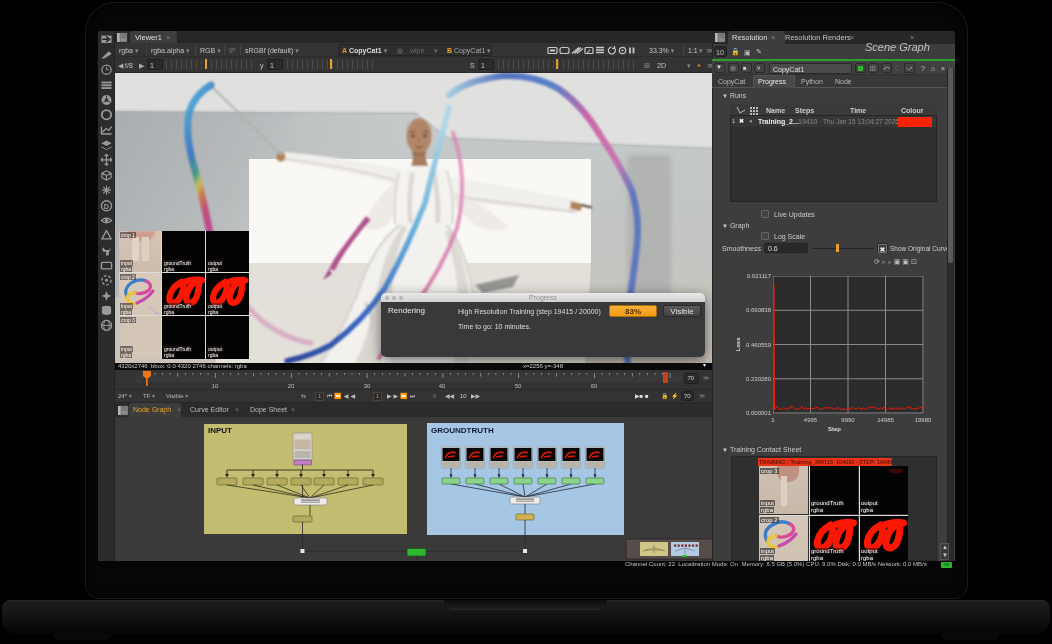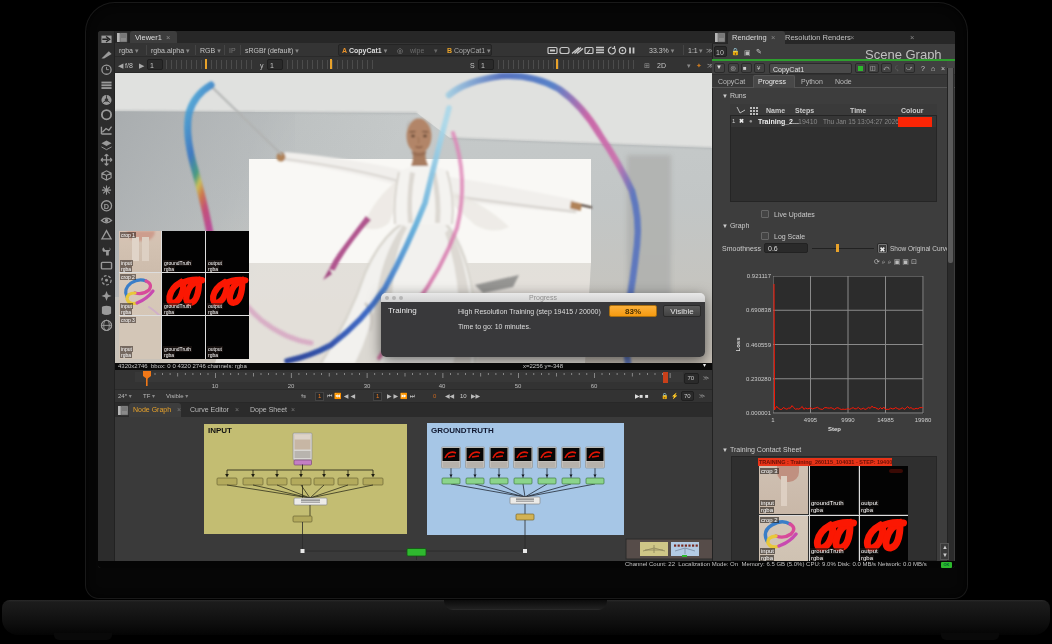--- a/index.html
+++ b/index.html
@@ -335,21 +335,21 @@
         <div style="position:absolute;color:#fff;font-size:5px;line-height:6px;background:rgba(40,30,25,0.55);padding:0 1px;left:88px;top:121px;">rgba</div>
   </div>
 
   <div class="a" style="left:283px;top:262px;width:324px;height:64px;border-radius:5px;box-shadow:0 4px 14px rgba(0,0,0,0.55);overflow:hidden;">
     <div class="a" style="left:0;top:0;width:324px;height:9px;background:linear-gradient(#e8e8e8,#d2d2d2);"></div>
     <div class="a" style="left:4px;top:2.5px;width:4px;height:4px;border-radius:50%;background:#b5b5b5;"></div>
     <div class="a" style="left:11px;top:2.5px;width:4px;height:4px;border-radius:50%;background:#b5b5b5;"></div>
     <div class="a" style="left:18px;top:2.5px;width:4px;height:4px;border-radius:50%;background:#b5b5b5;"></div>
     <div class="a" style="left:0;top:0;width:324px;height:9px;text-align:center;color:#8f8f8f;font-size:7px;line-height:9px;">Progress</div>
     <div class="a" style="left:0;top:9px;width:324px;height:55px;background:#39393b;"></div>
-    <div class="t" style="left:7px;top:13px;color:#e8e8e8;">Training</div>
+    <div class="t" style="left:7px;top:13px;color:#e8e8e8;">Rendering</div>
     <div class="t7" style="left:77px;top:14px;color:#ddd;">High Resolution Training (step 19415 / 20000)</div>
     <div class="t7" style="left:77px;top:29px;color:#ddd;">Time to go: 10 minutes.</div>
     <div class="a" style="left:228px;top:11.5px;width:48px;height:12px;background:linear-gradient(#fbb03b,#f59a10);border:1px solid #a86e10;border-radius:2px;text-align:center;color:#4a3000;font-size:8px;font-weight:bold;line-height:12px;">83%</div>
     <div class="a" style="left:282px;top:11.5px;width:38px;height:12px;background:linear-gradient(#5a5a5a,#424242);border:1px solid #2a2a2a;border-radius:2px;text-align:center;color:#e0e0e0;font-size:8px;line-height:12px;">Visible</div>
   </div>
 
   <div class="a" style="left:17px;top:332px;width:597px;height:7px;background:#0a0a0a;"></div>
   <div class="t6" style="left:20px;top:332px;color:#c8c8c8;">4320x2746&nbsp;&nbsp;bbox: 0 0 4320 2746 channels: rgba</div>
   <div class="t6" style="left:425px;top:332px;color:#c8c8c8;">x=2256 y=-348</div>
   <div class="t6" style="left:605px;top:331px;color:#eee;">▾</div>
@@ -625,25 +625,25 @@
 
   <div class="a" style="left:614px;top:0;width:243px;height:530px;background:#3d3d3d;border-left:1px solid #222;"></div>
   <div class="a" style="left:614px;top:0;width:243px;height:13px;background:#272727;"></div>
   <svg class="a" style="left:616px;top:1px" width="12" height="11" xmlns="http://www.w3.org/2000/svg">
         <rect x="1" y="1" width="7" height="9" fill="#b5b5b5"></rect>
         <rect x="4" y="1" width="7" height="9" fill="#8a8a8a" stroke="#555" stroke-width="0.5"></rect>
         <rect x="5" y="2.5" width="5" height="1" fill="#666"></rect>
         <rect x="5" y="4.5" width="5" height="1" fill="#666"></rect>
       </svg>
   <div class="a" style="left:630px;top:0;width:57px;height:13px;background:#3d3d3d;border-radius:3px 3px 0 0;"></div>
-  <div style="position:absolute;left:634px;top:2px;color:#ddd;font-size:7.5px;white-space:nowrap;">Rendering</div>
+  <div style="position:absolute;left:634px;top:2px;color:#ddd;font-size:7.5px;white-space:nowrap;">Resolution</div>
   <div style="position:absolute;left:673px;top:2px;color:#888;font-size:7.5px;">×</div>
   <div style="position:absolute;left:687px;top:2px;color:#c0c0c0;font-size:7.5px;white-space:nowrap;">Resolution Renders</div>
   <div style="position:absolute;left:752px;top:2px;color:#888;font-size:7.5px;">×</div>
-  <div style="position:absolute;left:767px;top:16px;color:#c0c0c0;font-size:13px;white-space:nowrap;">Scene Graph</div>
+  <div style="position:absolute;left:767px;top:10px;color:#c0c0c0;font-size:11px;white-space:nowrap;font-style:italic;">Scene Graph</div>
   <div style="position:absolute;left:812px;top:2px;color:#888;font-size:7.5px;">×</div>
 
   <div class="box" style="left:616px;top:15px;width:13px;height:11px;"></div>
   <div class="t7" style="left:618px;top:17px;">10</div>
   <div class="t7" style="left:633px;top:16px;color:#b8a038;">🔒</div>
   <div class="t7" style="left:646px;top:17px;color:#bbb;">▣</div>
   <div class="t7" style="left:658px;top:16px;color:#ccc;">✎</div>
   <div class="a" style="left:614px;top:28px;width:243px;height:2px;background:#2e9e2e;"></div>
 
   <div class="a" style="left:614px;top:30px;width:243px;height:14px;background:#404040;border-bottom:1px solid #303030;"></div>

